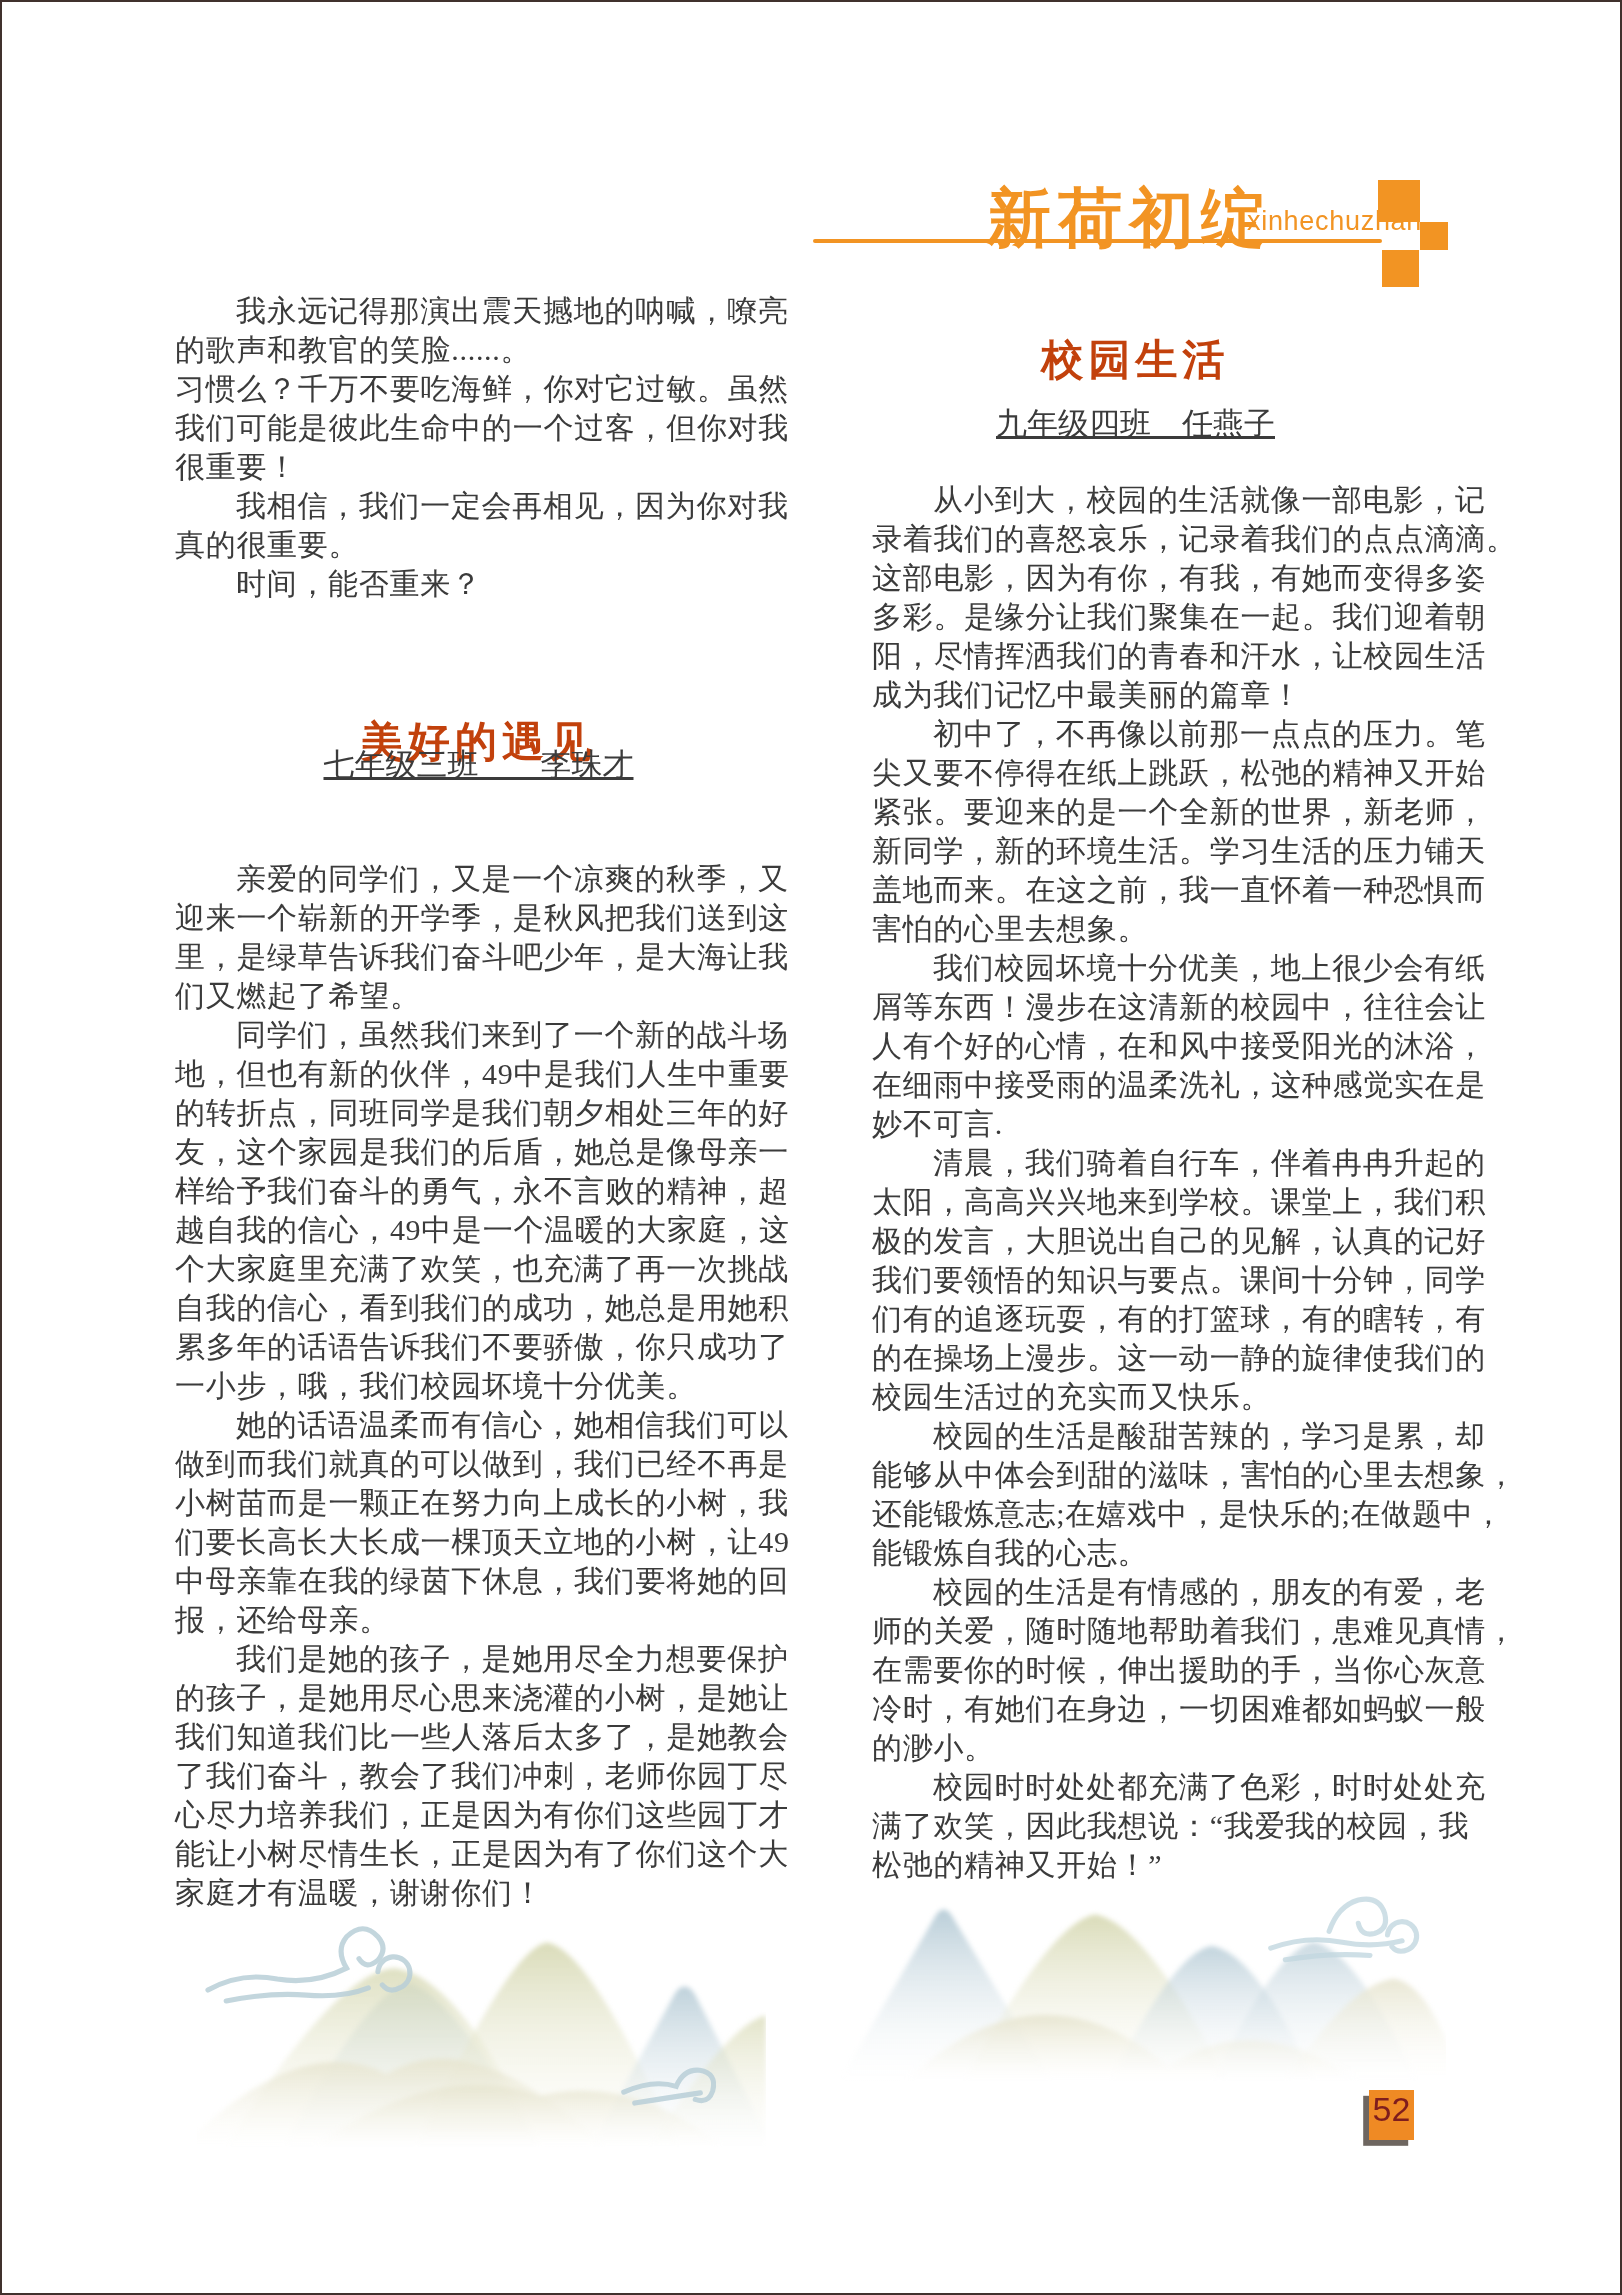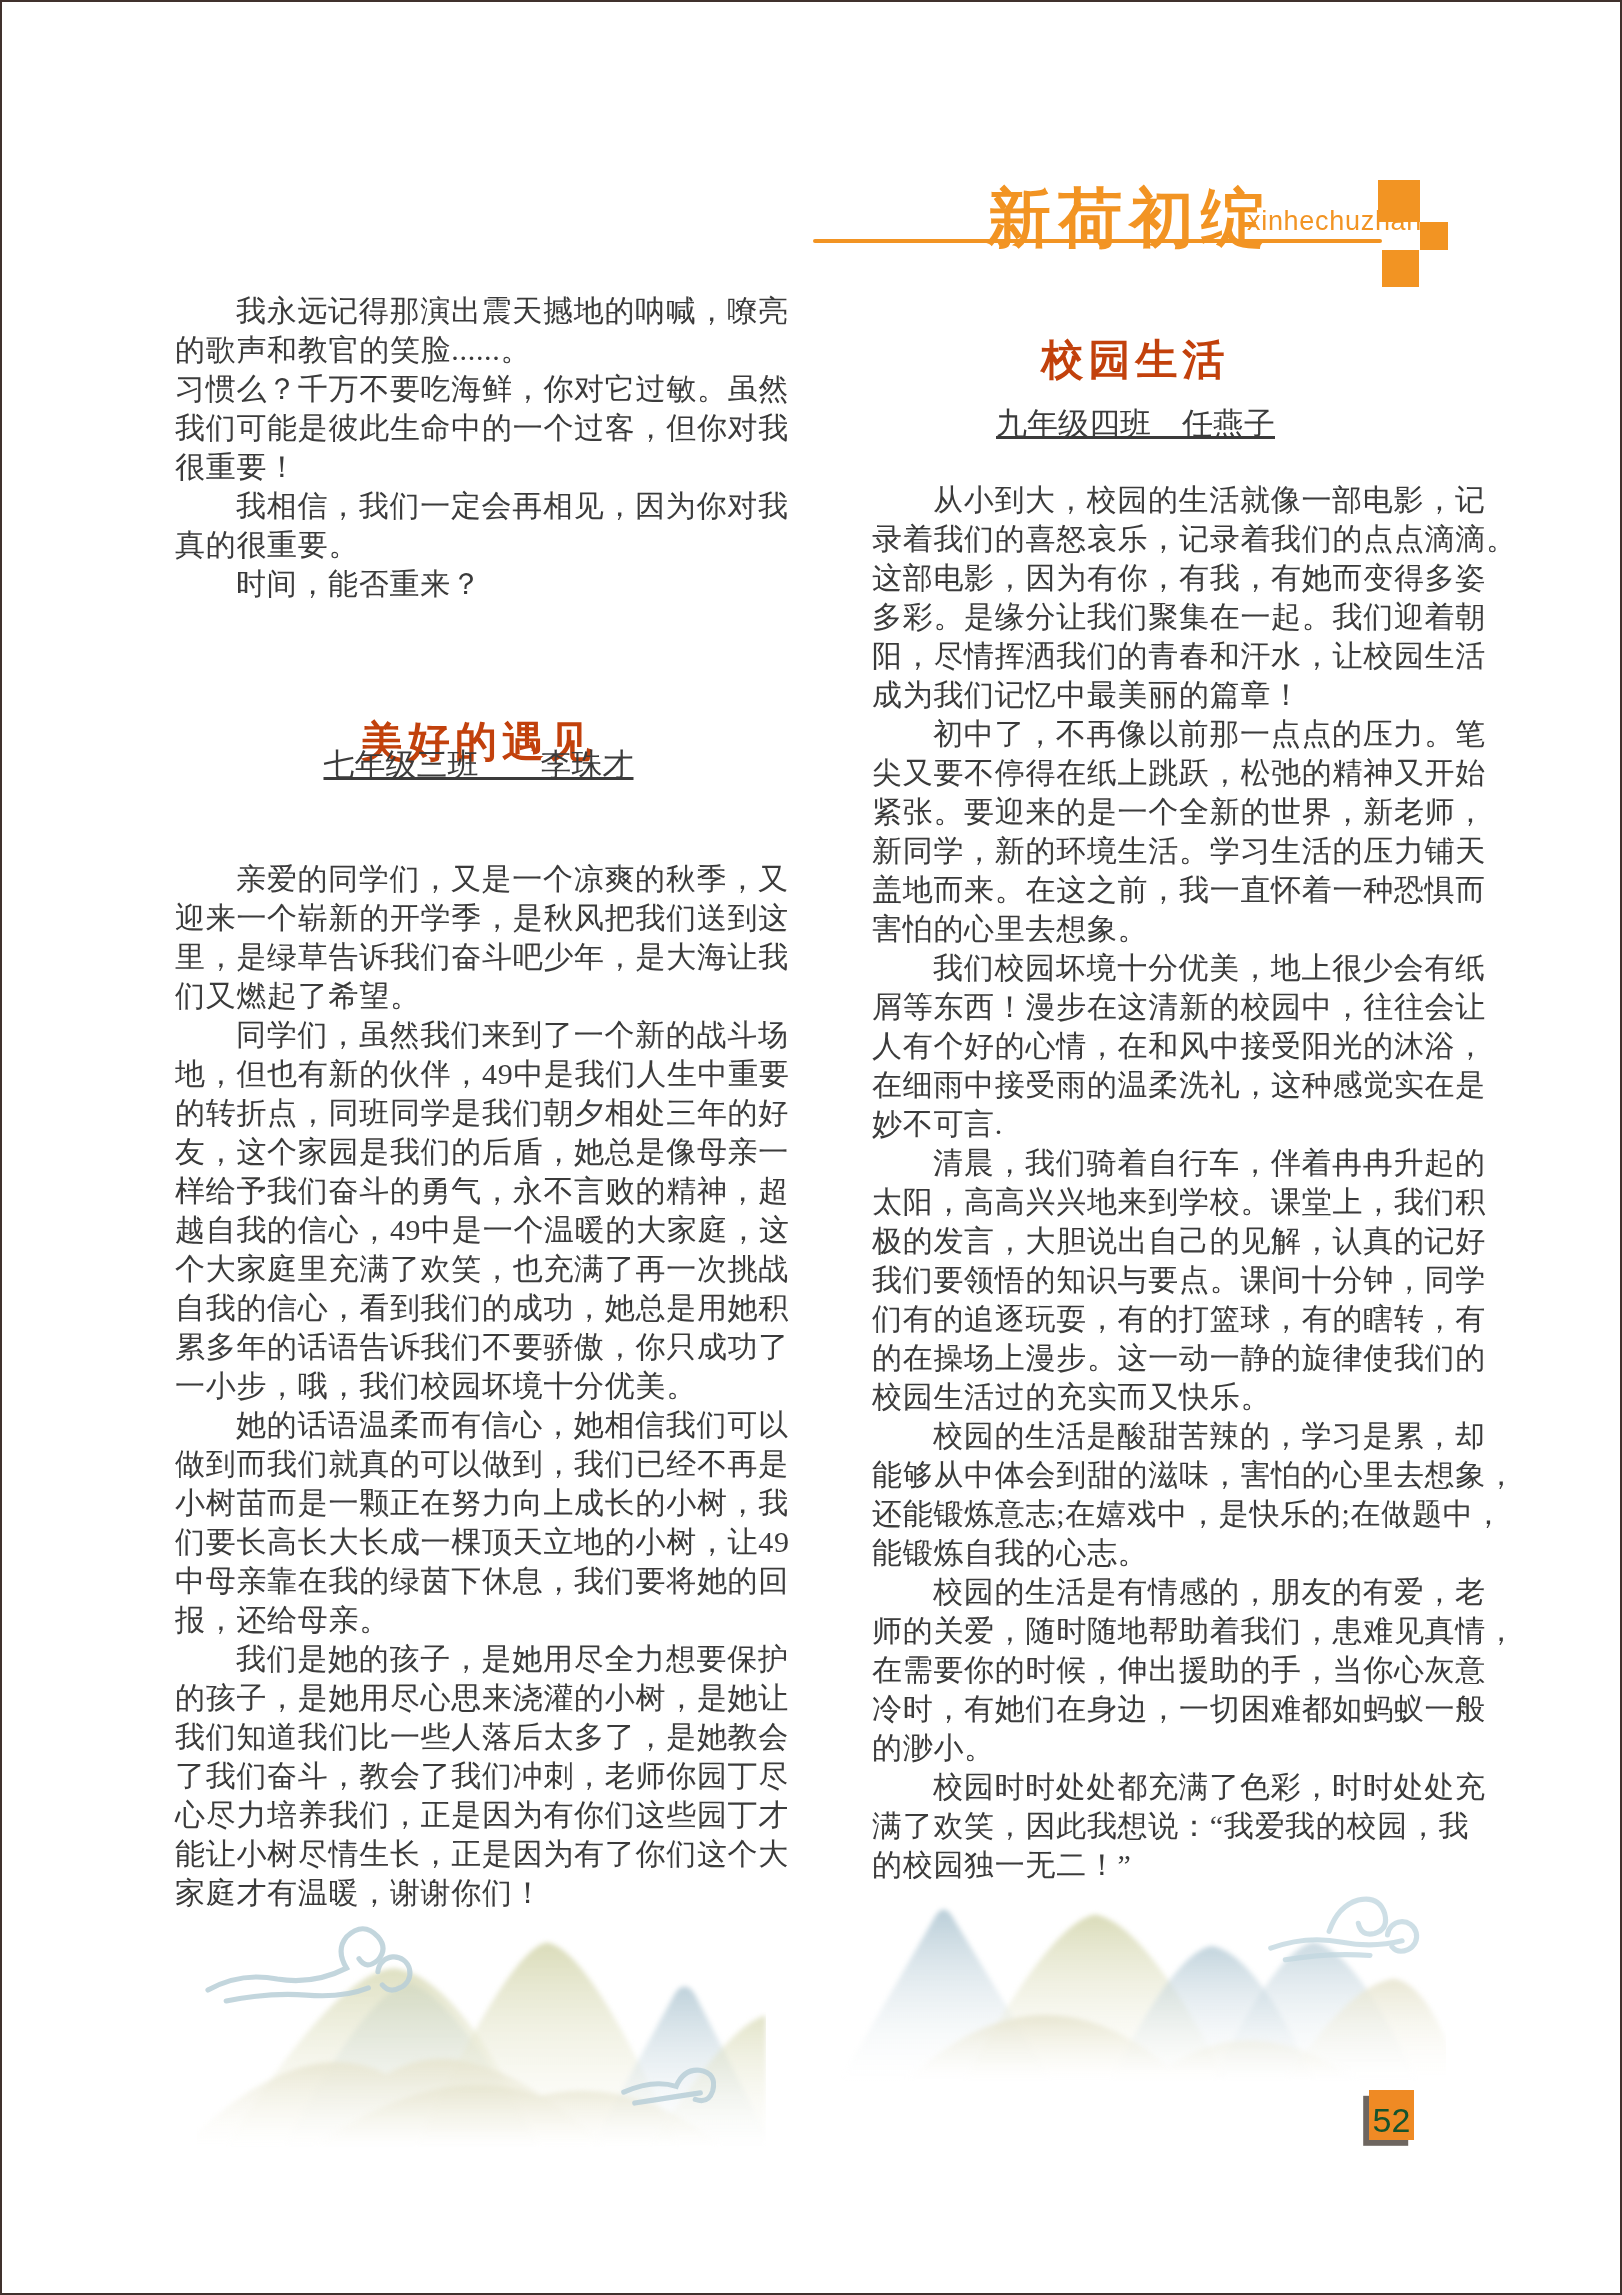--- a/index.html
+++ b/index.html
@@ -24,23 +24,23 @@
   .col{position:absolute;width:607px;}
   .line{height:39px;line-height:39px;font-size:30px;letter-spacing:0.7px;white-space:nowrap;}
   .line.indent{text-indent:61px;}
   .art-title{position:absolute;width:607px;text-align:center;font-size:42px;font-weight:bold;
     color:#c2410c;letter-spacing:5.1px;}
   .byline{position:absolute;width:607px;text-align:center;font-size:31px;color:#3b3b3b;text-decoration:underline;}
 
   
   .pagenum{
     position:absolute;left:1369px;top:2090px;width:45px;height:50px;background:#ef8a24;
-    box-shadow:-5.8px 5.8px 0 #6e6660;color:#14532d;font-size:34px;
+    box-shadow:-5.8px 5.8px 0 #6e6660;color:#7f1d1d;font-size:34px;
     font-family:"Liberation Sans","DejaVu Sans",sans-serif;
-    display:flex;align-items:flex-end;justify-content:center;
+    display:flex;align-items:flex-start;justify-content:center;
   }
 
   
   .deco{position:absolute;}
   .deco svg{display:block;}
 </style>
 </head>
 <body>
 
 <div class="frame"></div>
@@ -128,21 +128,21 @@
     <div class="line">能够从中体会到甜的滋味，害怕的心里去想象，</div>
     <div class="line">还能锻炼意志;在嬉戏中，是快乐的;在做题中，</div>
     <div class="line">能锻炼自我的心志。</div>
     <div class="line indent">校园的生活是有情感的，朋友的有爱，老</div>
     <div class="line">师的关爱，随时随地帮助着我们，患难见真情，</div>
     <div class="line">在需要你的时候，伸出援助的手，当你心灰意</div>
     <div class="line">冷时，有她们在身边，一切困难都如蚂蚁一般</div>
     <div class="line">的渺小。</div>
     <div class="line indent">校园时时处处都充满了色彩，时时处处充</div>
     <div class="line">满了欢笑，因此我想说：“我爱我的校园，我</div>
-    <div class="line">的校园独一无二！”</div>
+    <div class="line">松弛的精神又开始！”</div>
   </div>
 
 <div class="deco" style="left:197px;top:1906px;">
   <svg width="569" height="241" viewBox="0 0 780 330">
     <defs>
       <linearGradient id="gBlue" x1="0" y1="0" x2="0" y2="1">
         <stop offset="0" stop-color="#a9c2cf"></stop>
           <stop offset="1" stop-color="#eef3f5" stop-opacity="0"></stop>
       </linearGradient>
       <linearGradient id="gOlive" x1="0" y1="0" x2="0" y2="1">

